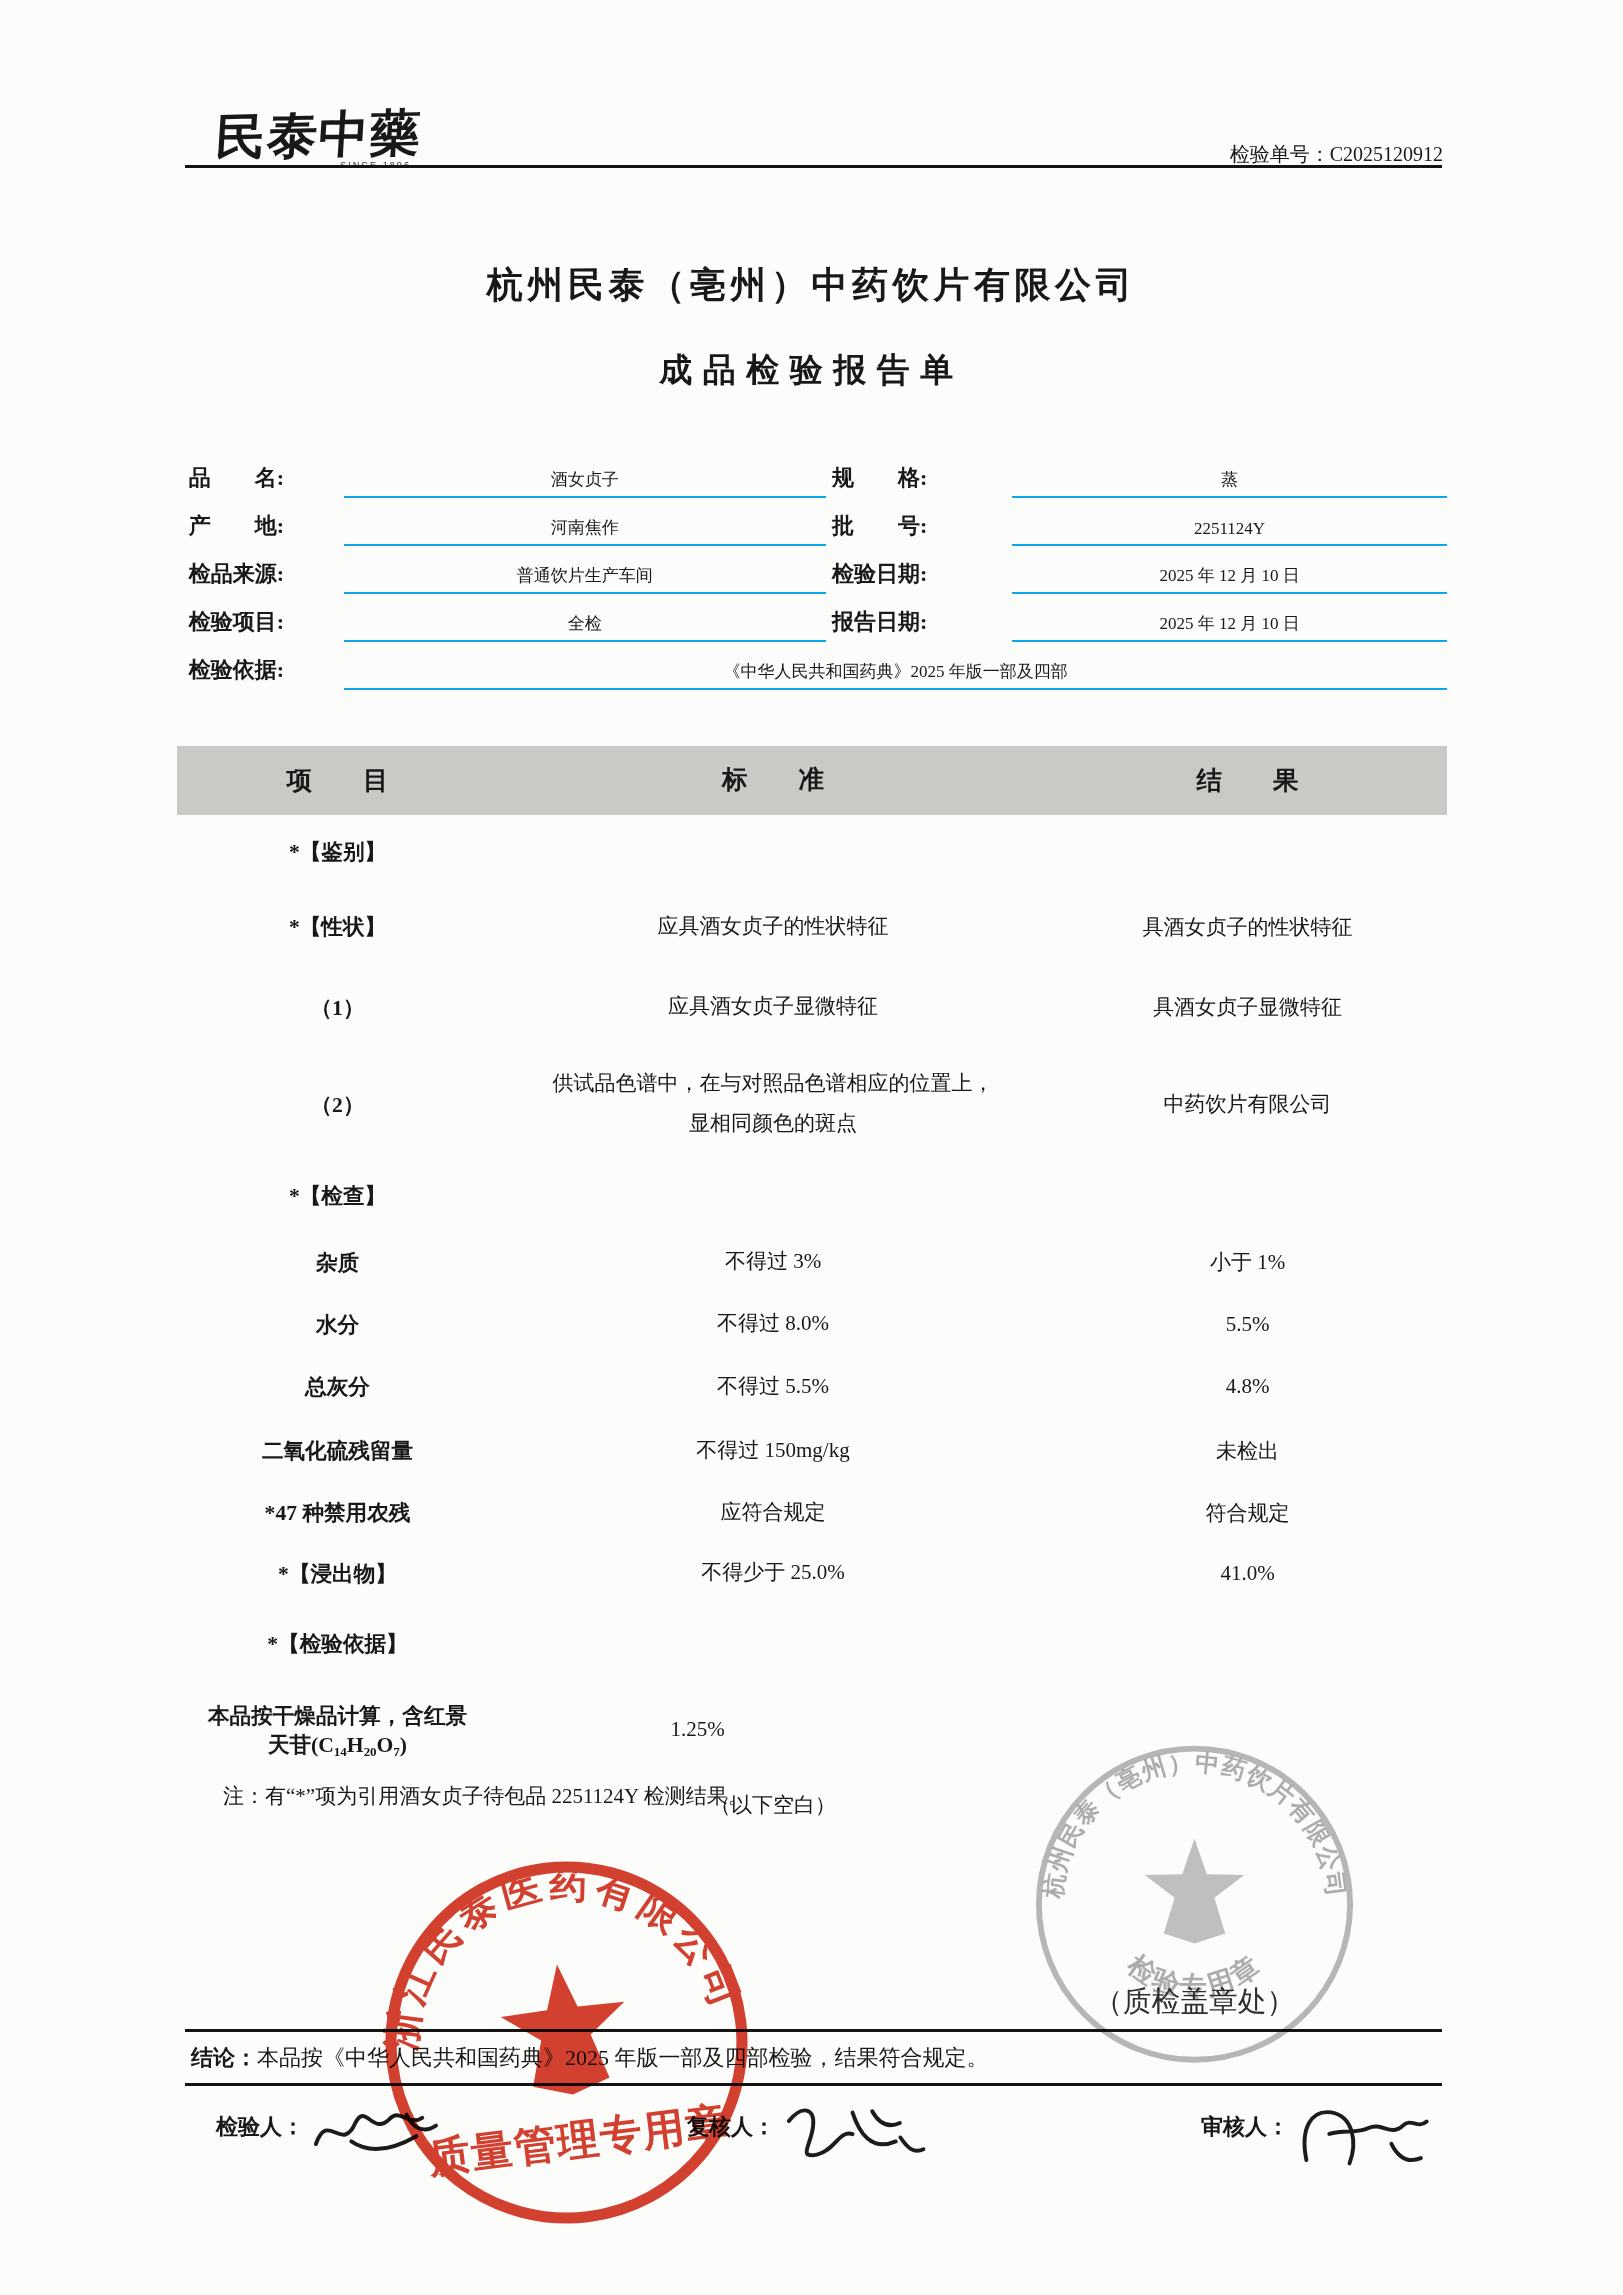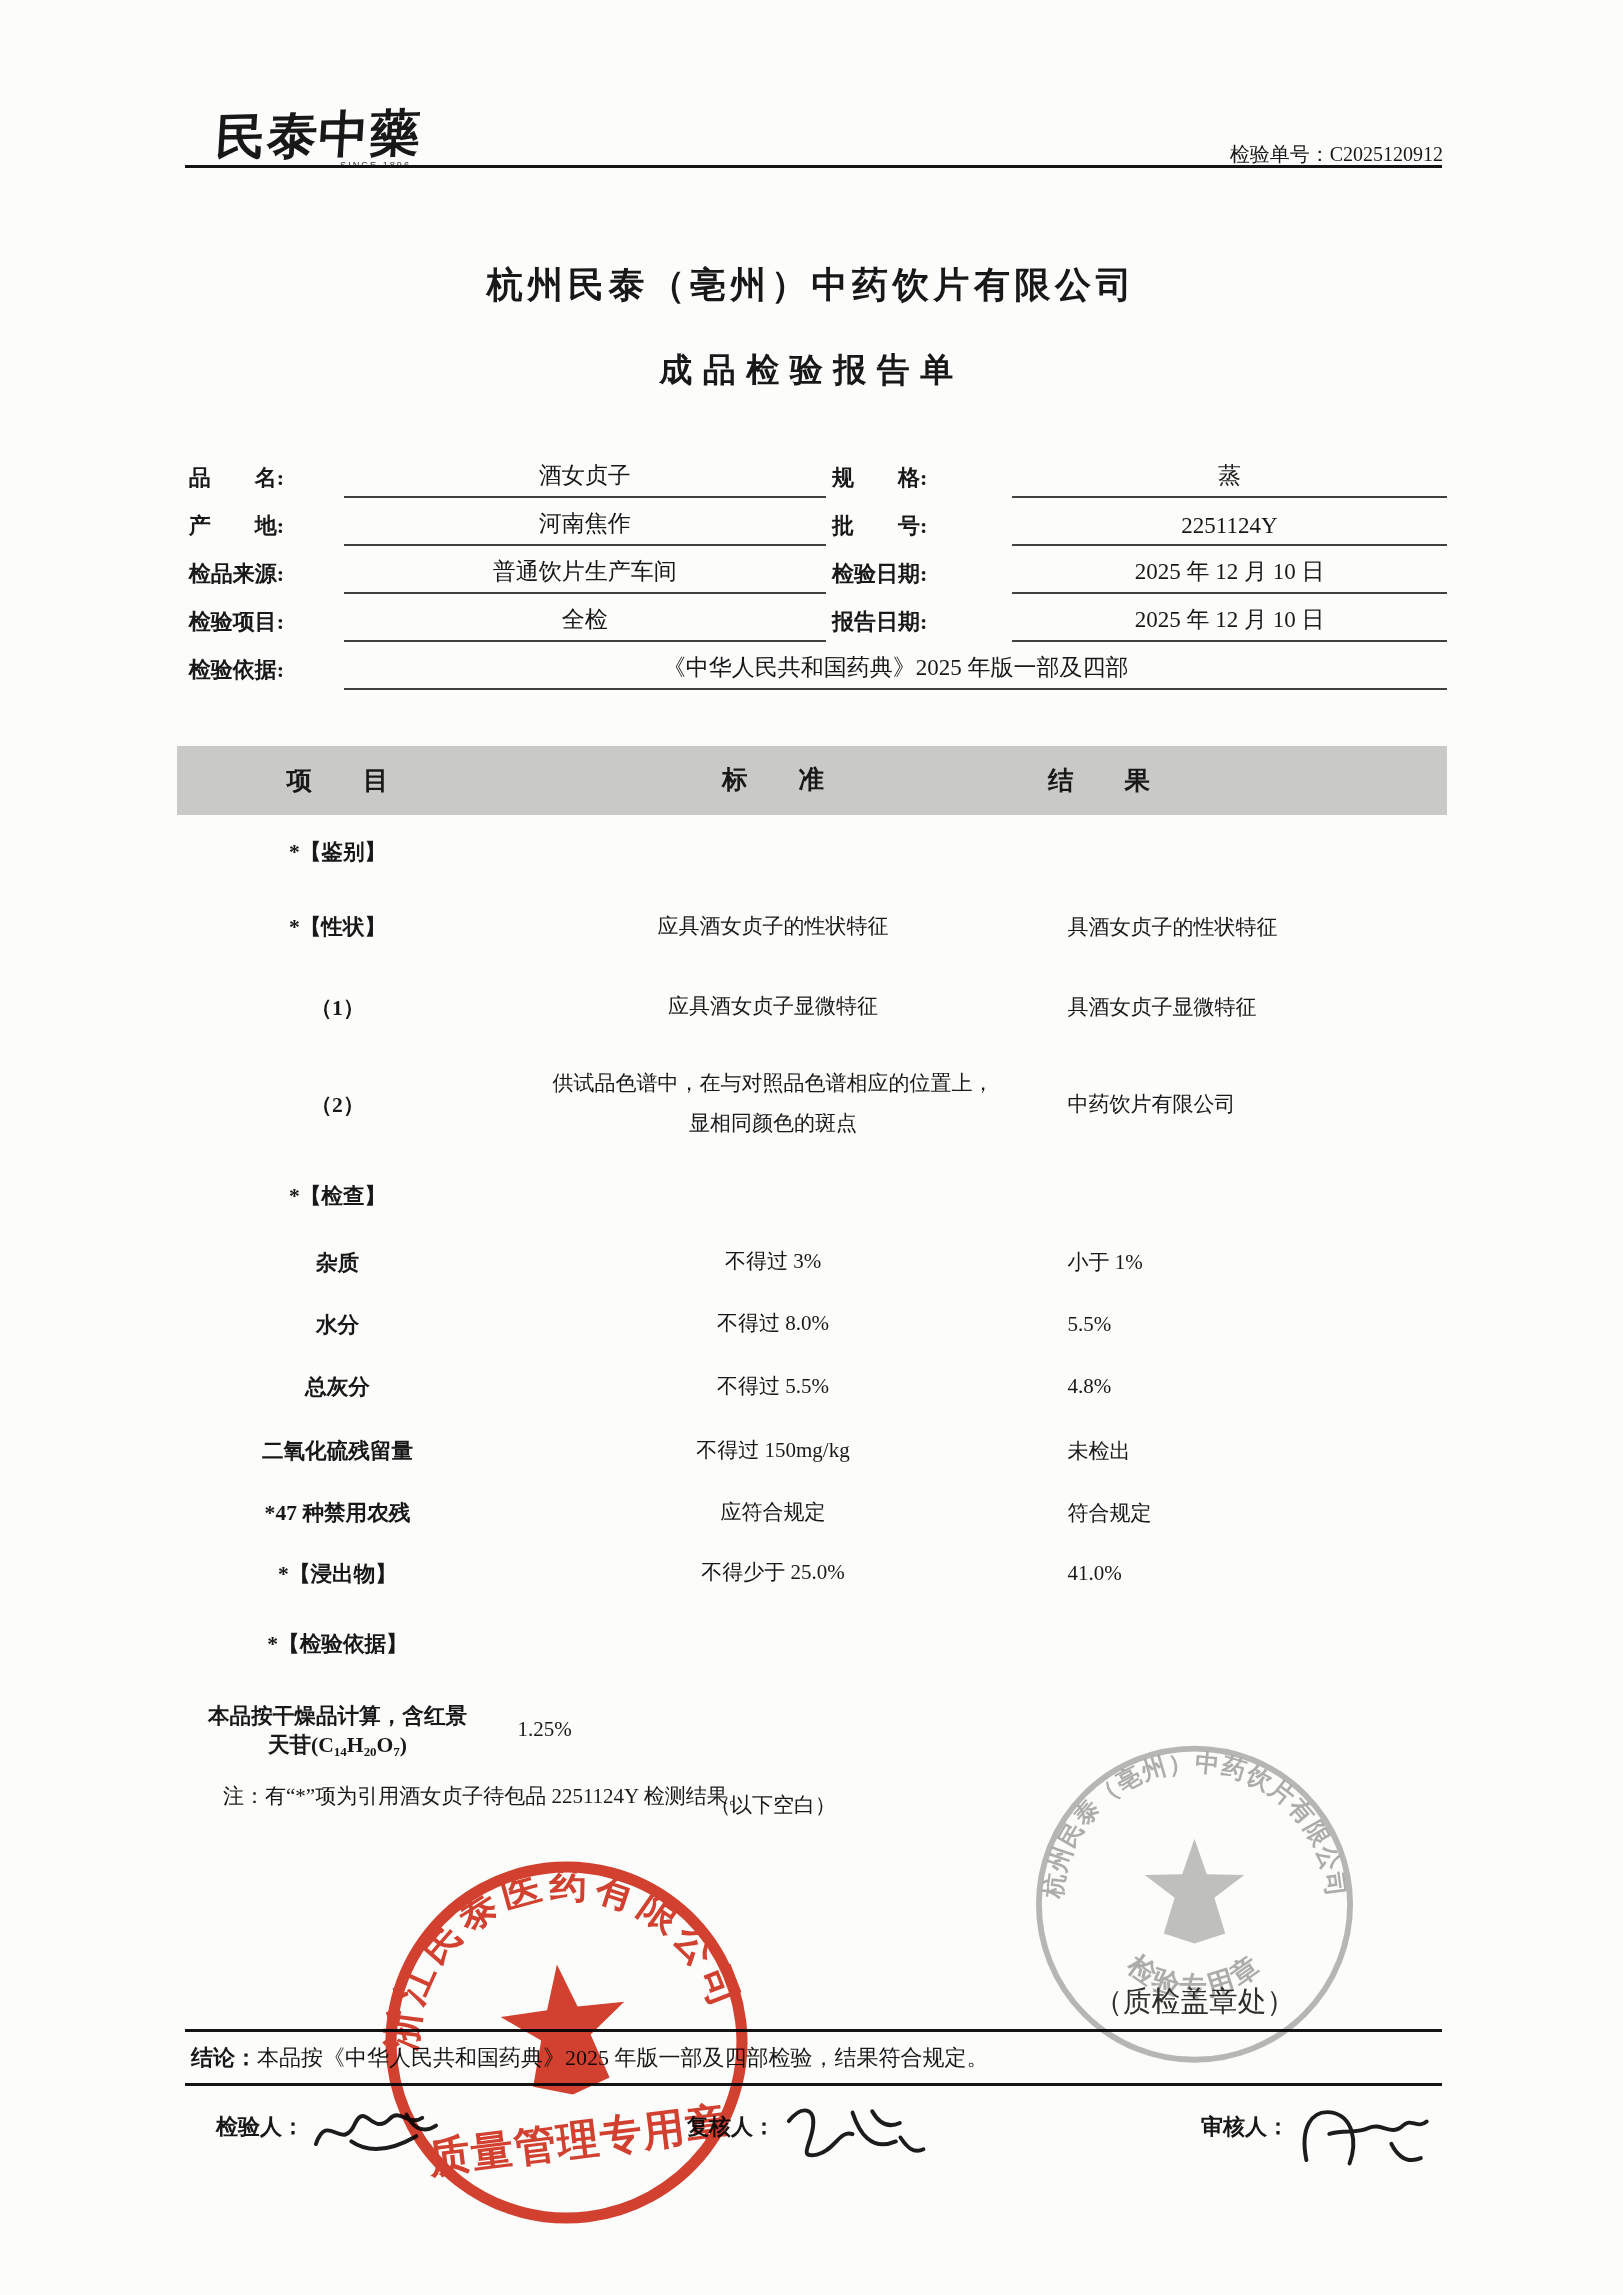--- a/index.html
+++ b/index.html
@@ -23,32 +23,32 @@
   .report-title{position:absolute;left:0;top:348px;width:100%;text-align:center;font-size:33px;font-weight:bold;letter-spacing:10.5px;}
   
   .info{position:absolute;left:177px;top:450px;width:1270px;}
   .info-row{display:flex;height:48px;align-items:flex-end;}
   .pair{display:flex;align-items:flex-end;}
   .pair-l{width:655px;}
   .pair-r{width:615px;}
   .flabel{font-size:22px;font-weight:bold;white-space:nowrap;padding-bottom:5.2px;}
   .pair-l .flabel{width:141px;padding-left:11.8px;box-sizing:border-box;}
   .pair-r .flabel{width:124px;box-sizing:border-box;}
-  .fval{flex:1;text-align:center;font-size:23px;border-bottom:2px solid #404040;padding-bottom:5.2px;}
+  .fval{flex:1;text-align:center;font-size:17px;border-bottom:2px solid #0ea5e9;padding-bottom:5.2px;}
   .pair-l .fval{margin-left:26px;margin-right:6.5px;}
   .pair-r .fval{margin-left:56px;}
   .basis-row .fval{margin-left:26px;}
   
   .gtable{position:absolute;left:177px;top:746px;width:1270px;}
   .thead{display:flex;align-items:center;height:69px;background:#c9c9c6;font-weight:bold;font-size:25.5px;}
   .tbody{}
   .trow{display:flex;align-items:center;}
   .c1{width:321px;text-align:center;font-weight:bold;font-size:21.6px;box-sizing:border-box;padding:0 26px;}
   .c2{width:550px;text-align:center;font-size:21px;box-sizing:border-box;padding:0 46px;line-height:1.9;}
-  .c3{width:399px;text-align:left;font-size:21px;box-sizing:border-box;padding:0 19.6px;}
+  .c3{width:399px;text-align:center;font-size:21px;box-sizing:border-box;padding:0 19.6px;}
   .thead .c1,.thead .c2,.thead .c3{font-size:25.5px;padding:0;}
   .trow:nth-child(1){min-height:73px;}
   .trow:nth-child(2){min-height:77px;}
   .trow:nth-child(3){min-height:84px;}
   .trow:nth-child(4){min-height:110px;}
   .trow:nth-child(5){min-height:72px;}
   .trow:nth-child(6){min-height:62px;}
   .trow:nth-child(7){min-height:62px;}
   .trow:nth-child(8){min-height:63px;}
   .trow:nth-child(9){min-height:65px;}

